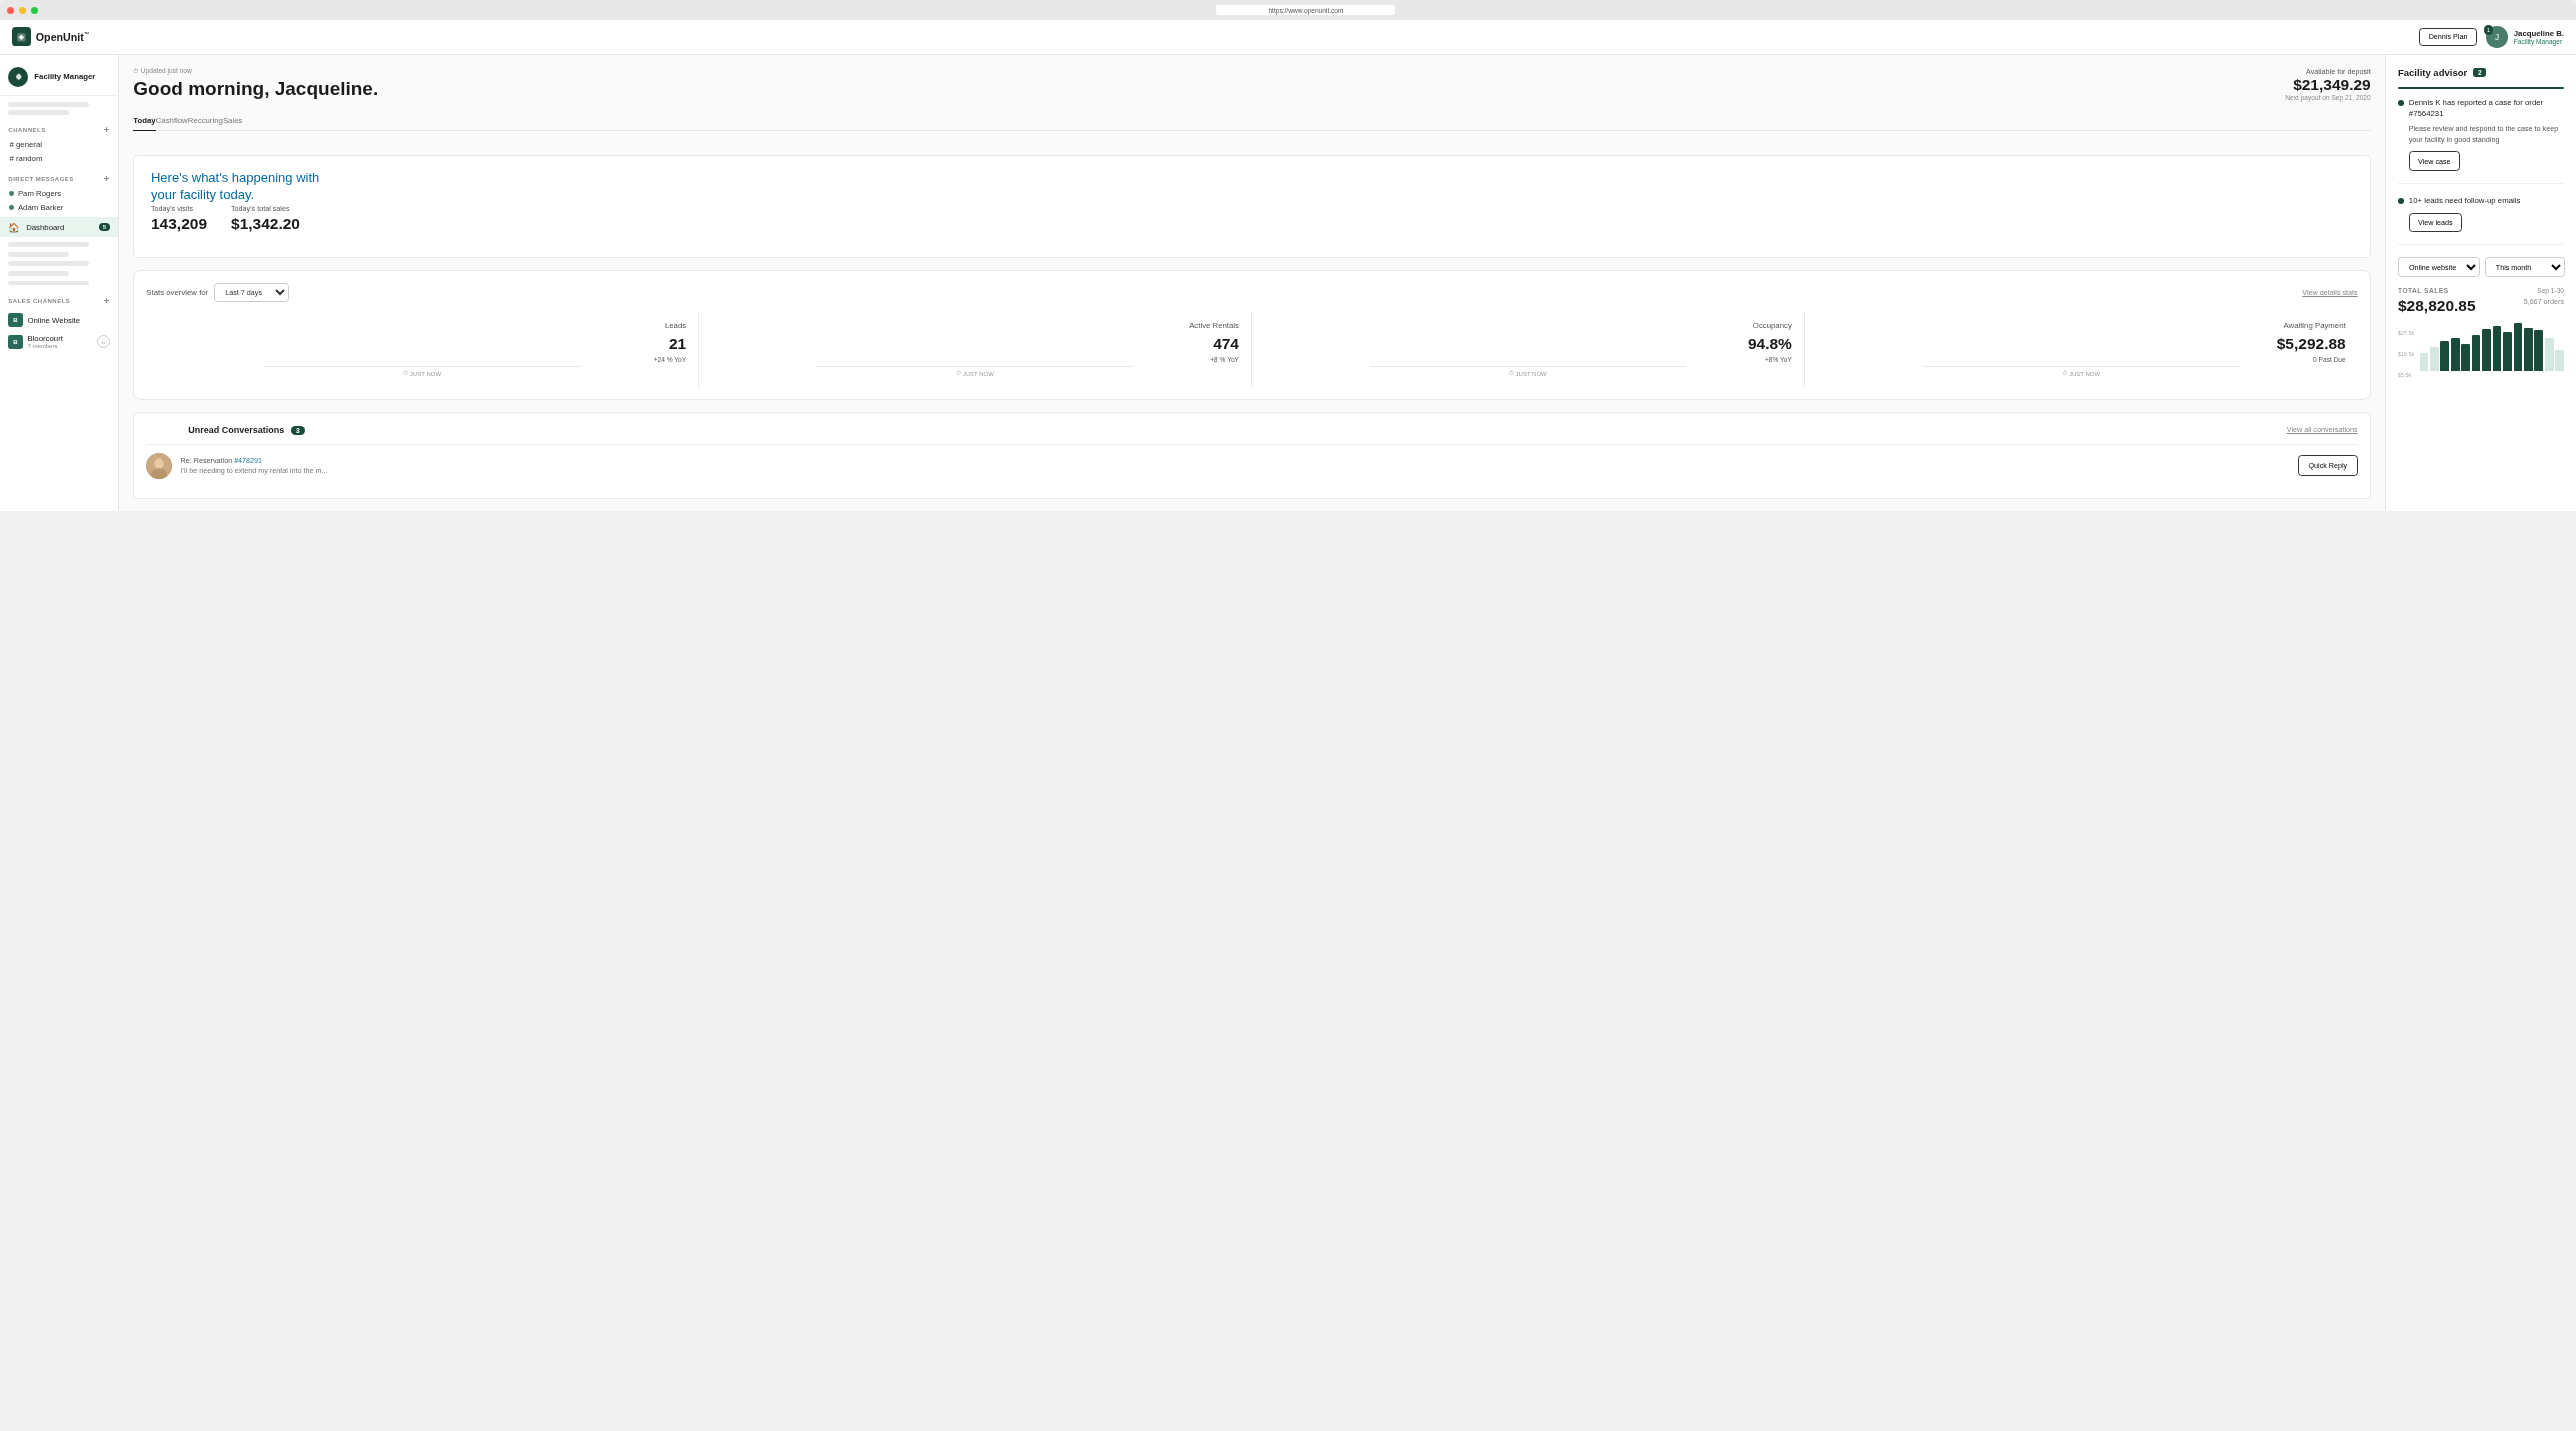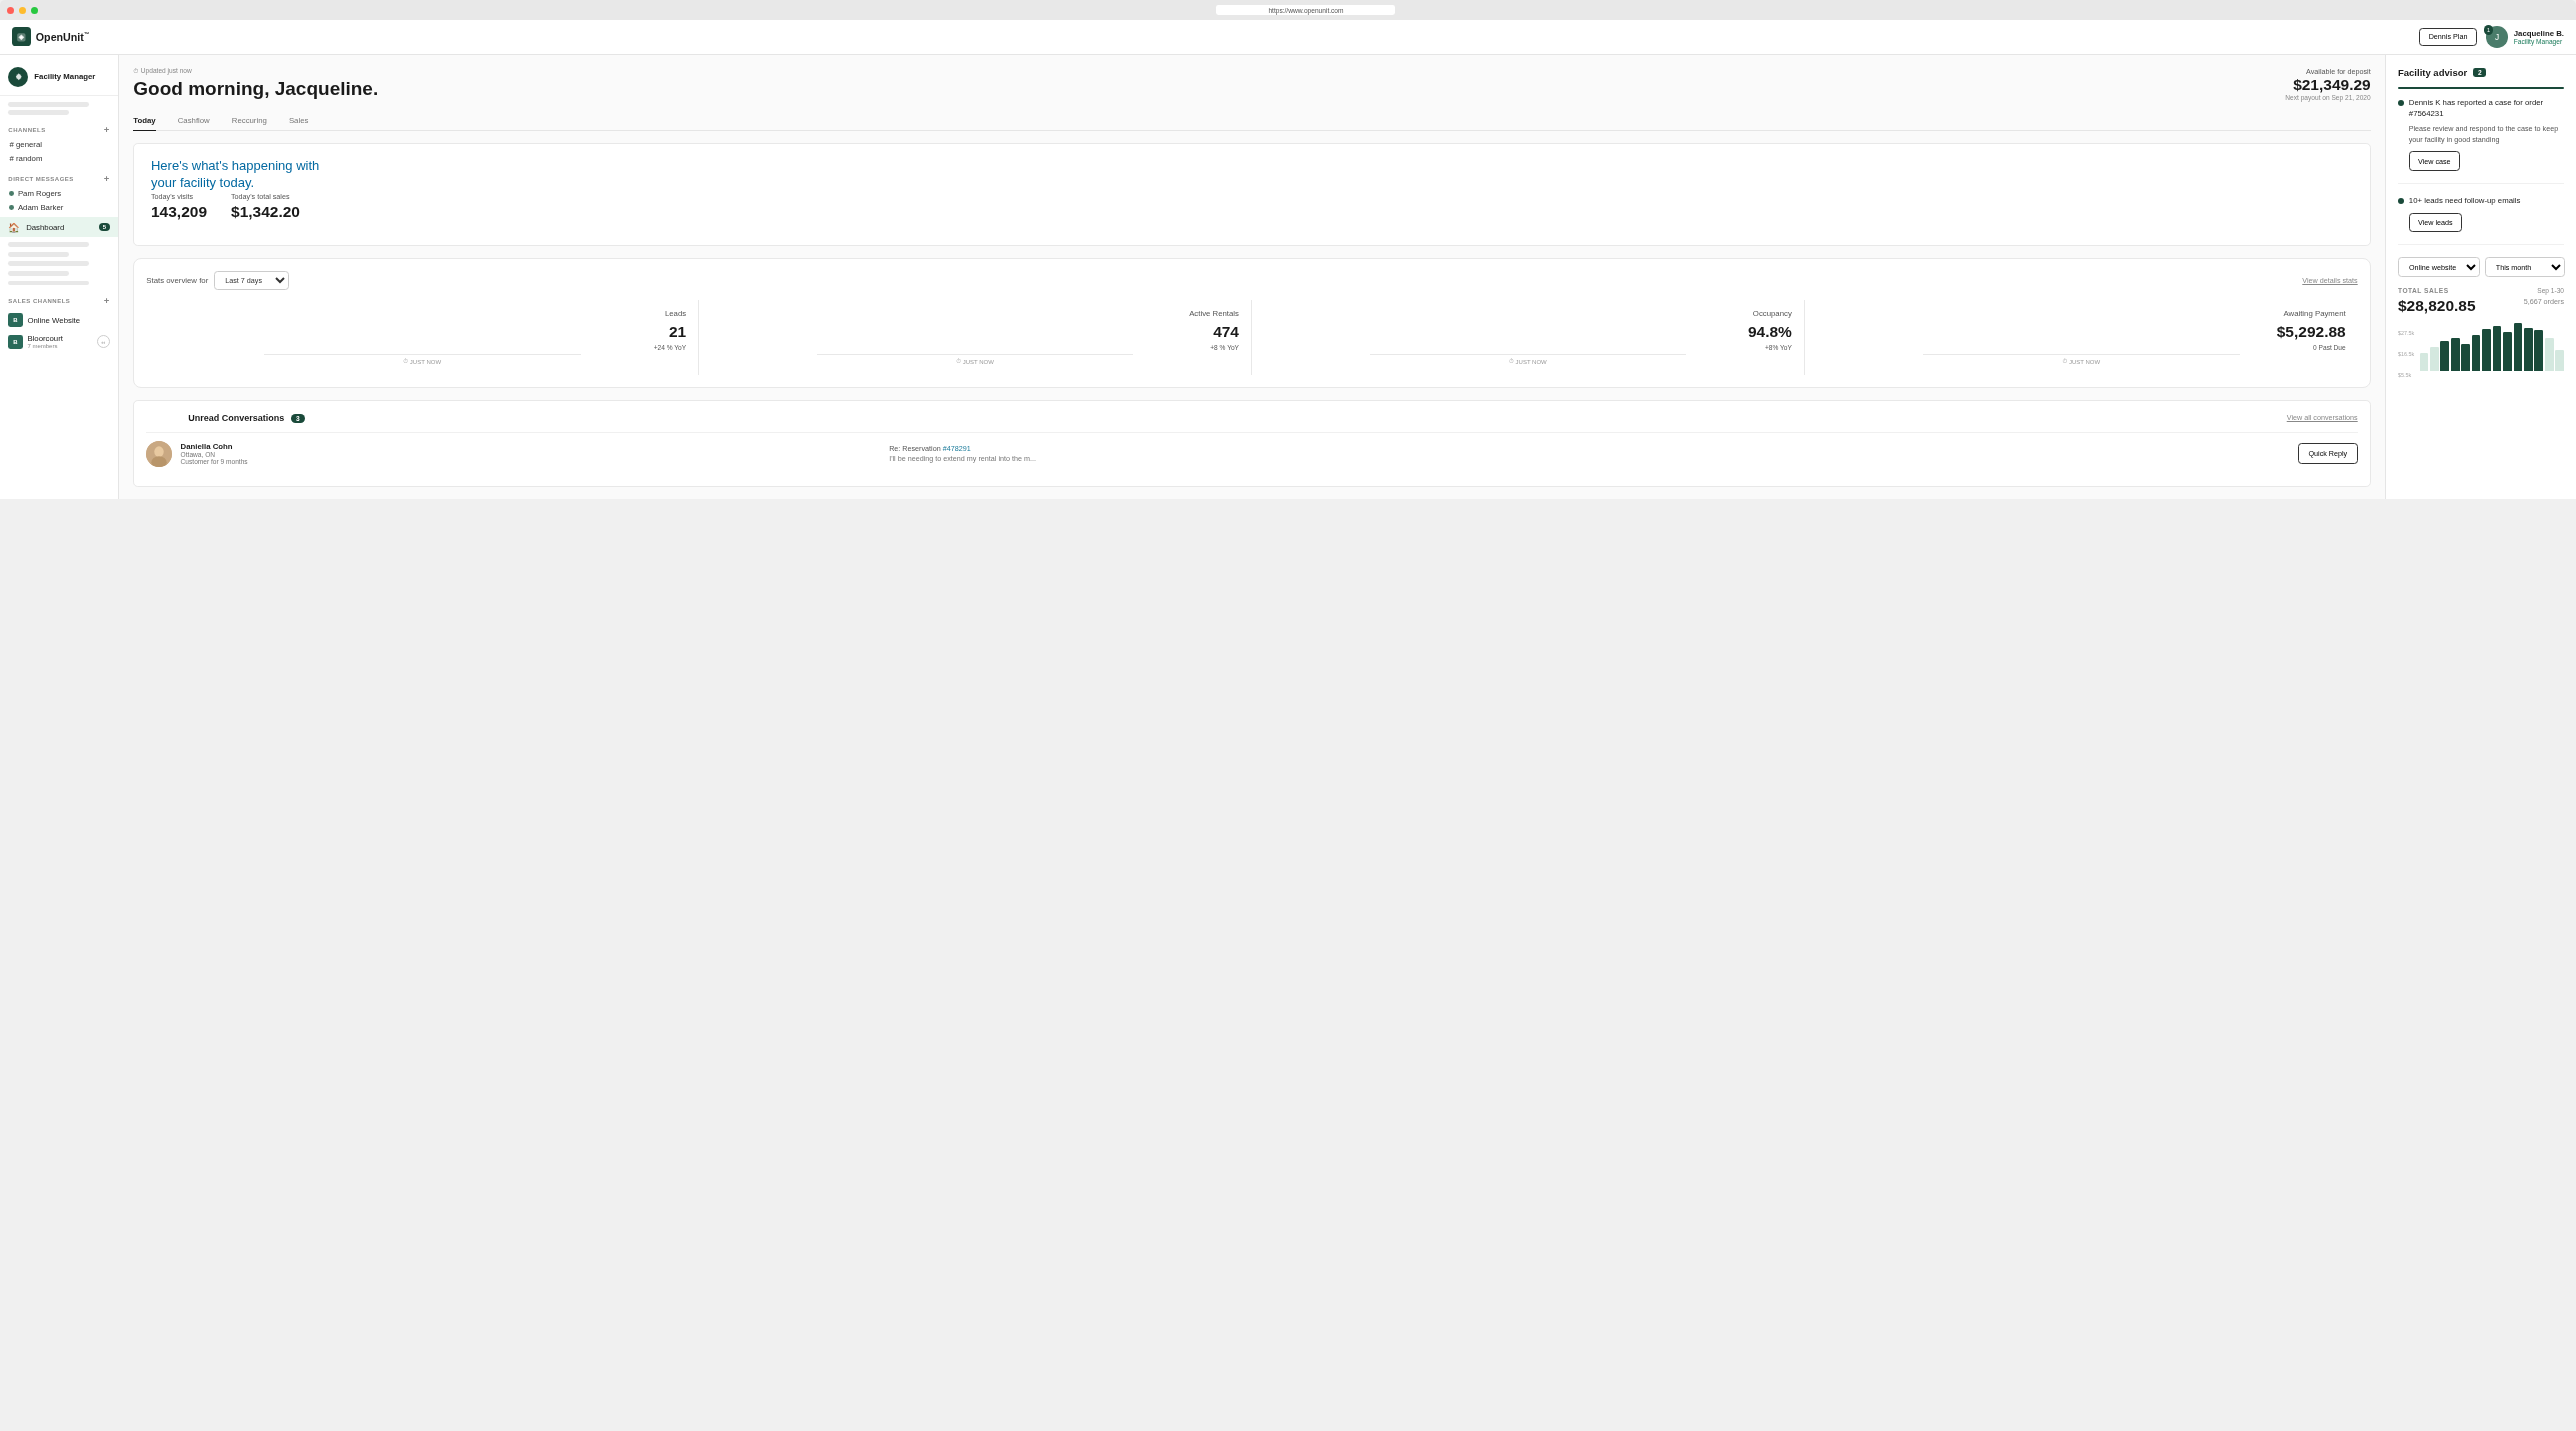--- a/index.html
+++ b/index.html
@@ -150,21 +150,21 @@
       display: flex; align-items: flex-start; justify-content: space-between; margin-bottom: 2.4px;
     }
     .updated-label { font-size: 6.6px; color: #888; display: flex; align-items: center; gap: 2.4px; margin-bottom: 3.6px; }
     .greeting { font-size: 19px; font-weight: 700; color: #1a1a1a; margin-bottom: 8.3px; }
 
     .deposit-info { text-align: right; }
     .deposit-label { font-size: 7.2px; color: #555; }
     .deposit-amount { font-size: 15.5px; font-weight: 700; color: #1a1a1a; }
     .deposit-next { font-size: 6.6px; color: #888; }
 
-    .tabs { display: flex; gap: 22px; border-bottom: 0.6px solid #e5e5e5; margin-bottom: 12px; }
+    .tabs { display: flex; gap: 0; border-bottom: 0.6px solid #e5e5e5; margin-bottom: 24px; }
     .tab {
       padding: 4.8px 0; font-size: 7.8px; color: #777; cursor: pointer; border-bottom: 1.2px solid transparent; margin-bottom: -0.6px;
     }
     .tab.active { color: #1a1a1a; font-weight: 600; border-bottom: 1.2px solid #1a1a1a; }
 
     .today-stats { display: flex; gap: 24px; margin-bottom: 12px; }
     .stat-item { }
     .stat-label { font-size: 7.2px; color: #555; margin-bottom: 2.4px; }
     .stat-value { font-size: 15.5px; font-weight: 700; color: #1a1a1a; }
 
@@ -496,25 +496,20 @@
           </div>
           <span class="view-all-link">View all conversations</span>
         </div>
         <div class="conversation-item">
           <div class="conv-avatar">
             <svg width="26" height="26" viewBox="0 0 44 44">
               <circle cx="22" cy="22" r="22" fill="#c9a882"></circle>
               <ellipse cx="22" cy="18" rx="8" ry="9" fill="#e8c9a0"></ellipse>
               <ellipse cx="22" cy="36" rx="13" ry="10" fill="#b8956a"></ellipse>
             </svg>
-          </div>
-          <div class="conv-meta">
-            <div class="conv-name">Daniella Cohn</div>
-            <div class="conv-location">Ottawa, ON</div>
-            <div class="conv-customer">Customer for 9 months</div>
           </div>
           <div class="conv-message">
             <div class="conv-subject">
               Re: Reservation <a class="conv-subject-link">#478291</a>
             </div>
             <div class="conv-preview">I'll be needing to extend my rental into the m...</div>
           </div>
           <button class="quick-reply-btn">Quick Reply</button>
         </div>
       </div>

